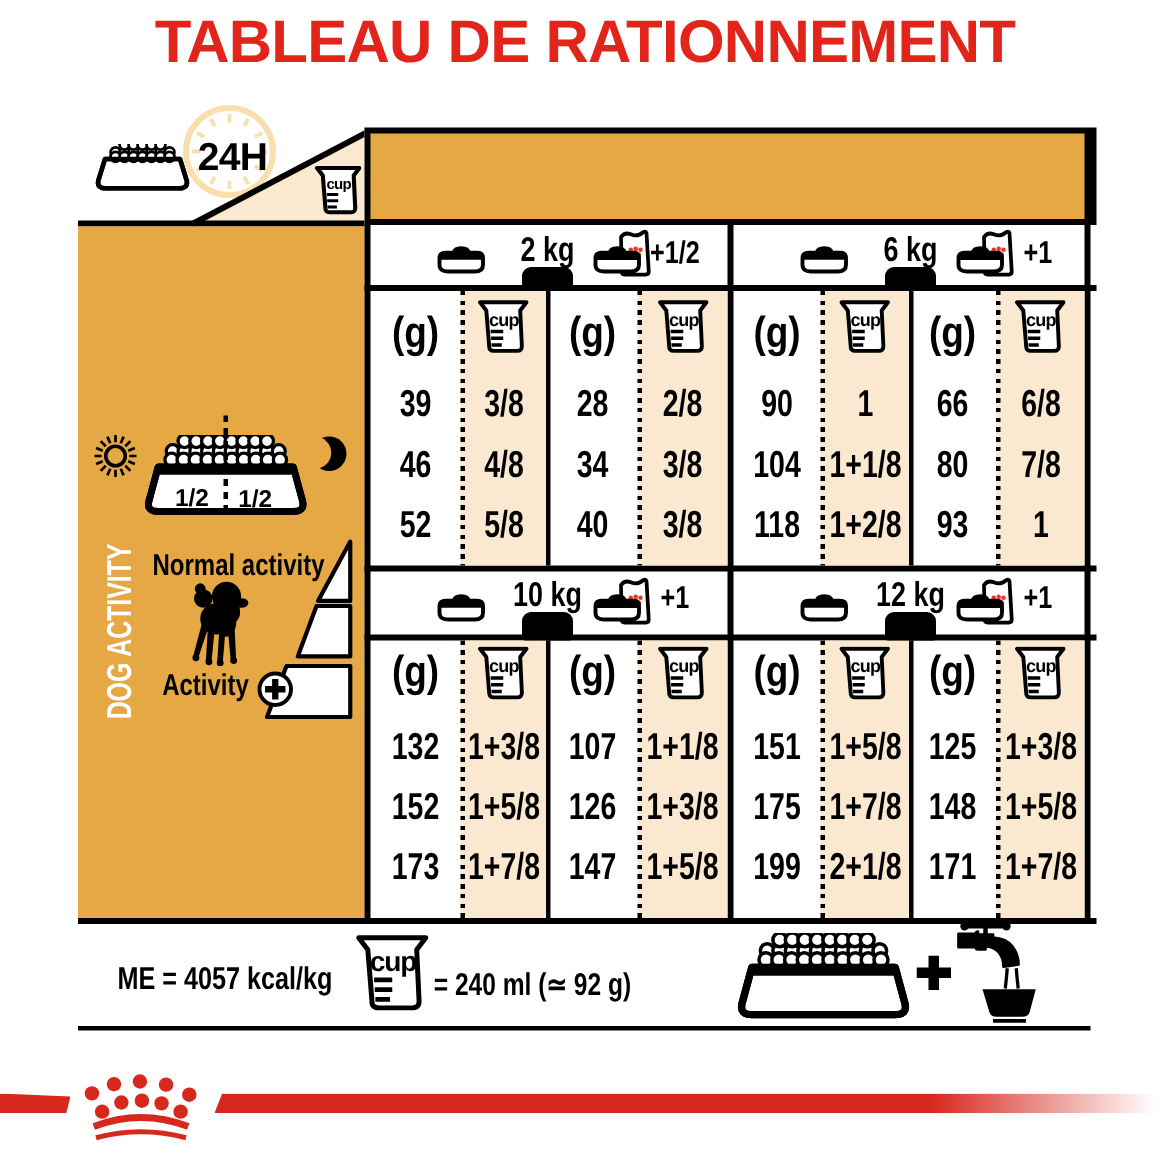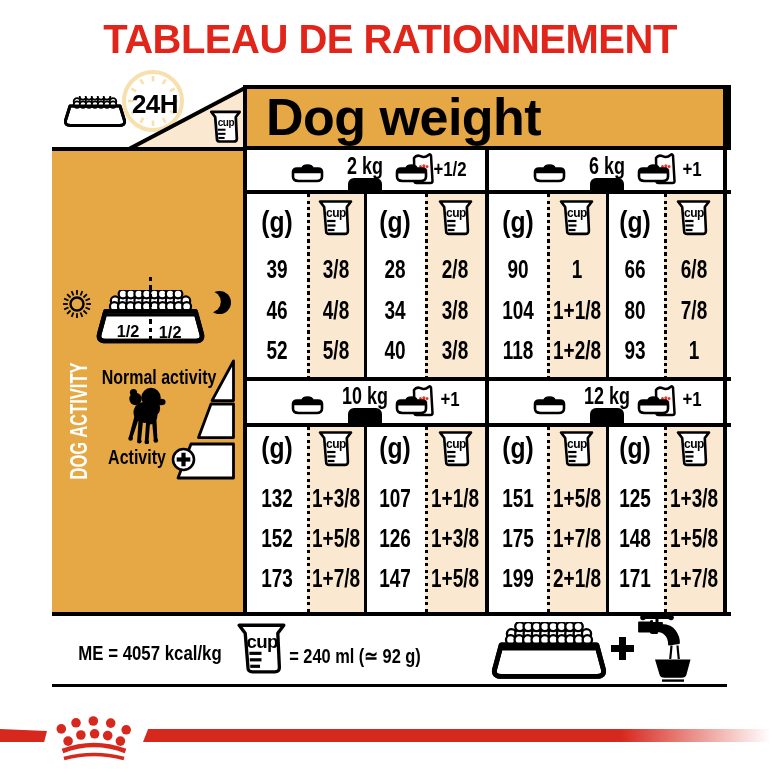--- a/index.html
+++ b/index.html
@@ -2,21 +2,21 @@
 <html><head><meta charset="utf-8">
 <style>
 html,body{margin:0;padding:0;background:#fff}
 #page{position:relative;width:780px;height:780px;overflow:hidden;background:#fff;
 font-family:"Liberation Sans",sans-serif}
 #page div{box-sizing:border-box}
 *{-webkit-font-smoothing:antialiased}
 </style></head>
 <body>
 <div id="page">
-<div style="position:absolute;left:0px;top:21px;width:780px;height:36px;font-size:40px;font-weight:bold;color:#E1251B;display:flex;align-items:center;justify-content:center;white-space:nowrap;letter-spacing:-0.5px;">TABLEAU DE RATIONNEMENT</div>
+<div style="position:absolute;left:0px;top:10px;width:780px;height:36px;font-size:40px;font-weight:bold;color:#E1251B;display:flex;align-items:center;justify-content:center;white-space:nowrap;letter-spacing:-0.5px;">TABLEAU DE RATIONNEMENT</div>
 <svg style="position:absolute;left:119px;top:67px" width="68" height="68" viewBox="0 0 68 68">
 <circle cx="34" cy="34" r="29" fill="none" stroke="#F8E0AE" stroke-width="4"></circle>
 <g stroke="#F8E0AE" stroke-width="2.6">
         <line x1="53.5" y1="34.0" x2="59.0" y2="34.0"></line>
         <line x1="50.9" y1="43.8" x2="55.7" y2="46.5"></line>
         <line x1="43.8" y1="50.9" x2="46.5" y2="55.7"></line>
         <line x1="34.0" y1="53.5" x2="34.0" y2="59.0"></line>
         <line x1="24.3" y1="50.9" x2="21.5" y2="55.7"></line>
         <line x1="17.1" y1="43.8" x2="12.3" y2="46.5"></line>
         <line x1="14.5" y1="34.0" x2="9.0" y2="34.0"></line>
@@ -57,21 +57,20 @@
 </svg>
 <svg style="position:absolute;left:210px;top:110px" width="31" height="34" viewBox="0 0 34 36">
 <path d="M1.5,1.5 H32.5 L28.3,7 L29.4,30.5 q0.2,3.4 -3.2,3.4 H10.8 q-3.4,0 -3.2,-3.4 L5.7,7 Z" fill="#fff" stroke="#000" stroke-width="3.0" stroke-linejoin="round"></path>
 <text x="17.4" y="17" font-size="11" font-weight="bold" text-anchor="middle" font-family="'Liberation Sans',sans-serif" style="letter-spacing:-0.5px">cup</text>
 <line x1="8.6" y1="21" x2="17" y2="21" stroke="#000" stroke-width="2.2"></line>
 <line x1="8.9" y1="25.5" x2="17" y2="25.5" stroke="#000" stroke-width="2.2"></line>
 <line x1="9.2" y1="30" x2="16" y2="30" stroke="#000" stroke-width="2.2"></line>
 </svg>
 <div style="position:absolute;left:243px;top:85px;width:488px;height:65px;background:#000"></div>
 <div style="position:absolute;left:247px;top:89px;width:476px;height:57px;background:#E5A845"></div>
-<div style="position:absolute;left:266px;top:88px;width:460px;height:57px;font-size:52px;font-weight:bold;display:flex;align-items:center;letter-spacing:-0.5px">Dog weight</div>
 <div style="position:absolute;left:52px;top:147px;width:191px;height:4px;background:#000"></div>
 <div style="position:absolute;left:52px;top:151px;width:191px;height:461px;background:#E5A845"></div>
 <svg style="position:absolute;left:62px;top:289px" width="30" height="30" viewBox="0 0 30 30">
 <circle cx="15" cy="15" r="6.5" fill="none" stroke="#000" stroke-width="2.4"></circle>
 <g stroke="#000" stroke-width="1.8">
         <line x1="24.2" y1="15.0" x2="29.0" y2="15.0"></line>
         <line x1="23.5" y1="18.5" x2="27.9" y2="20.4"></line>
         <line x1="21.5" y1="21.5" x2="24.9" y2="24.9"></line>
         <line x1="18.5" y1="23.5" x2="20.4" y2="27.9"></line>
         <line x1="15.0" y1="24.2" x2="15.0" y2="29.0"></line>

